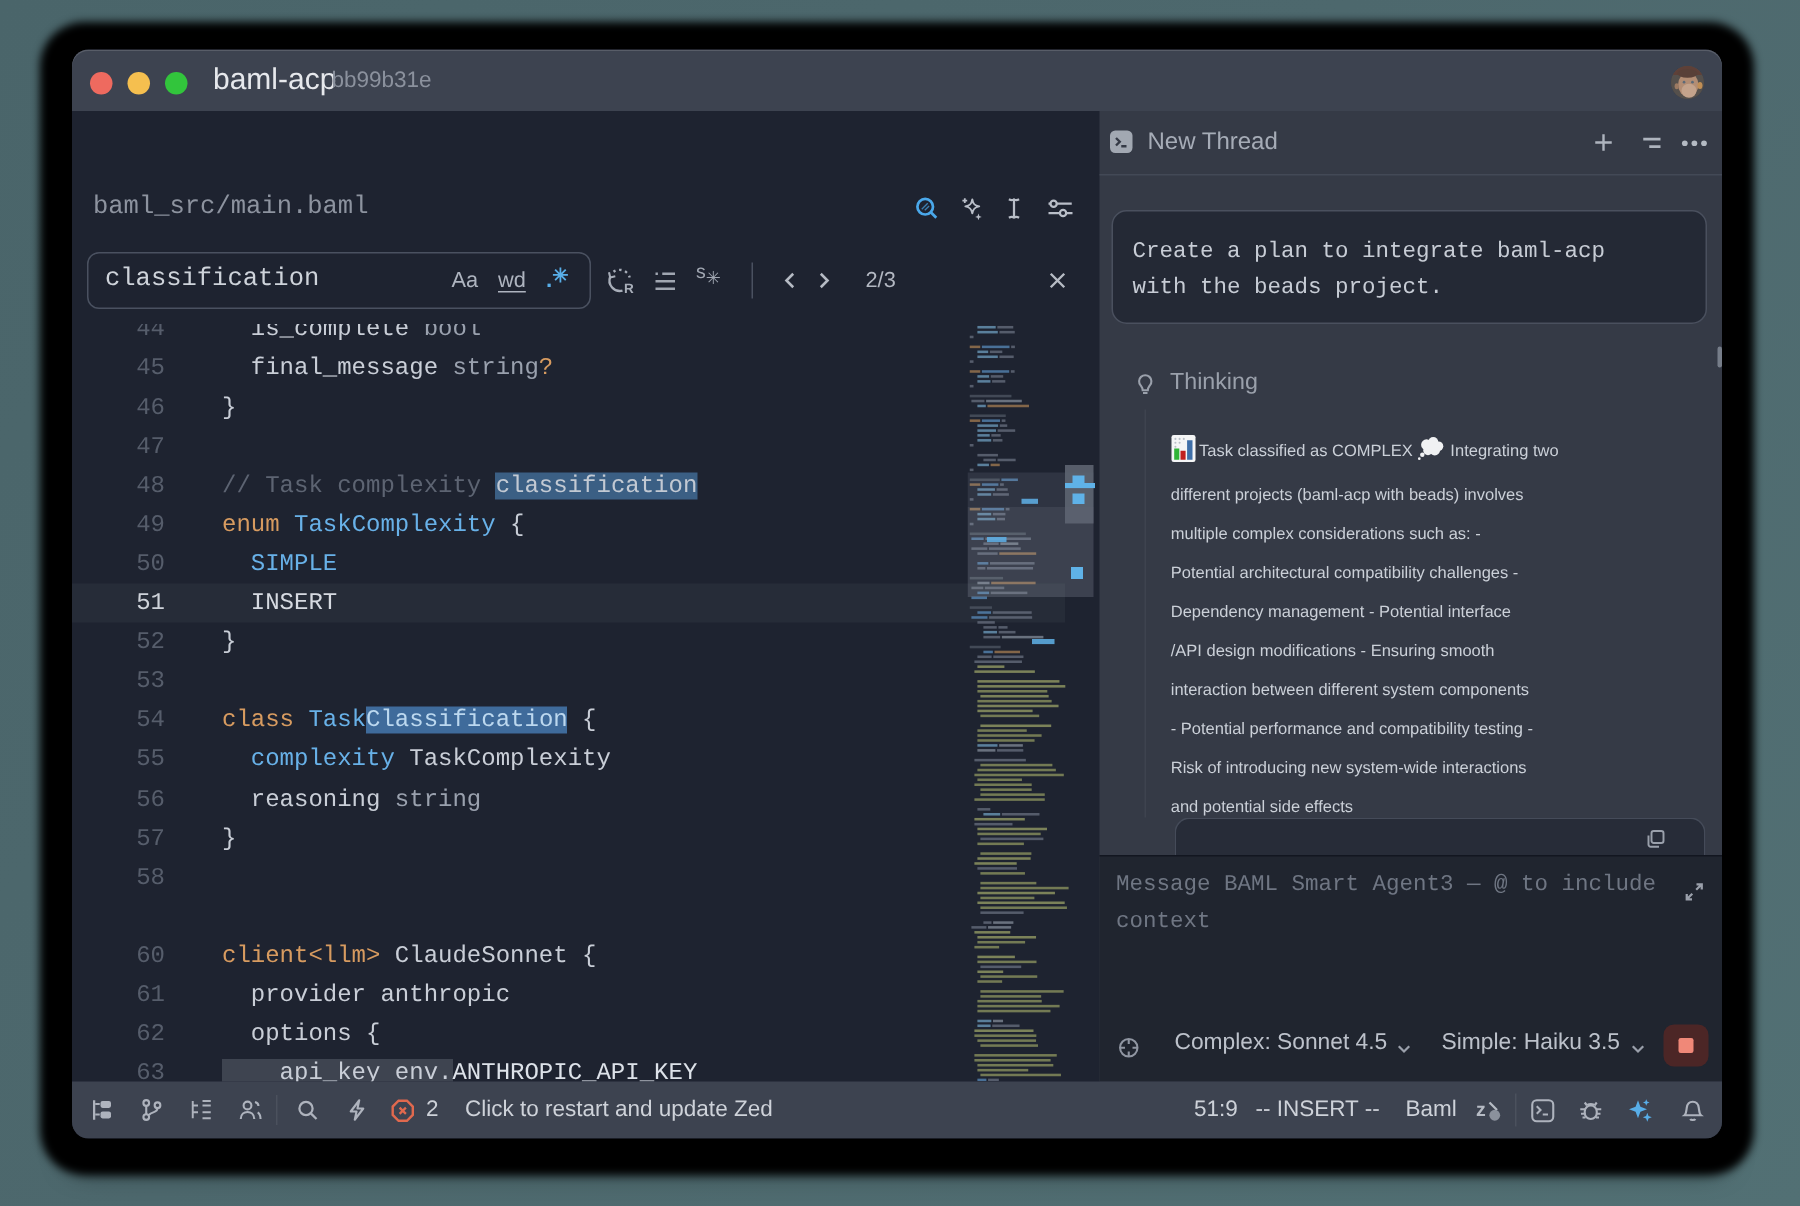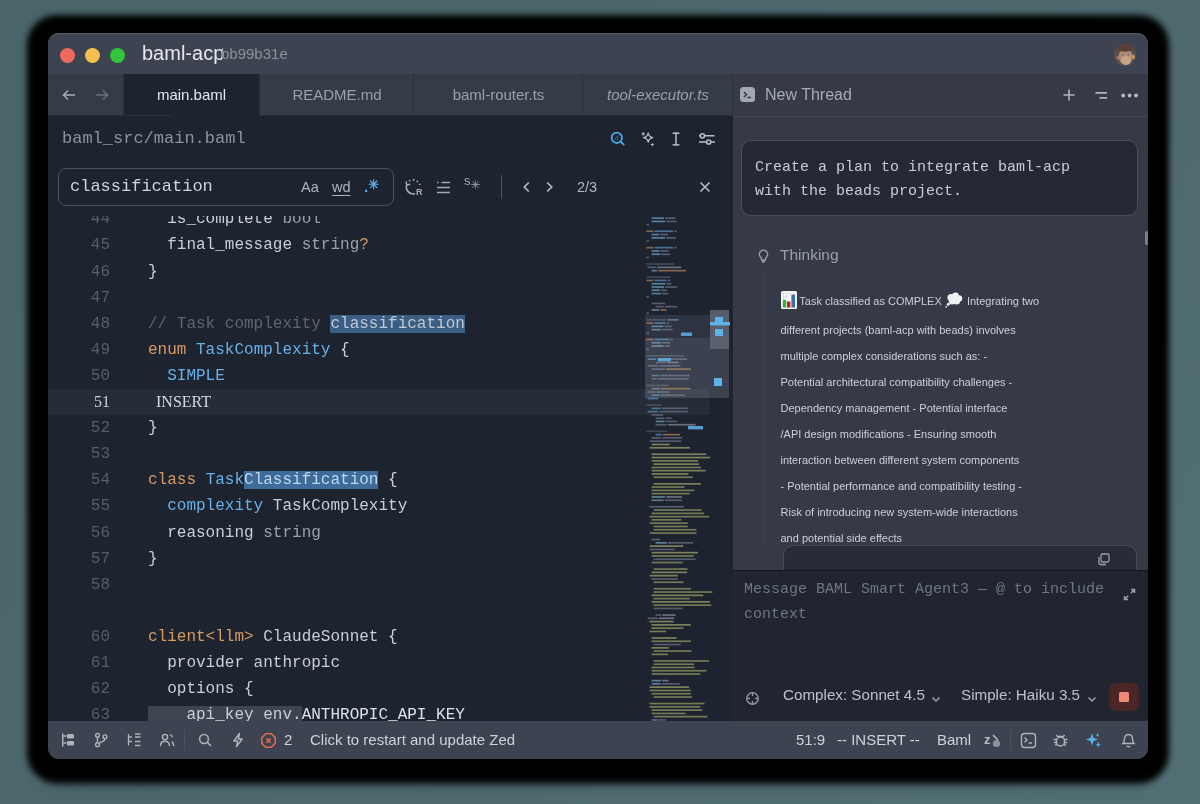--- a/index.html
+++ b/index.html
@@ -45,36 +45,20 @@
           <ellipse cx="11.5" cy="12.5" rx="6.8" ry="8" fill="#b28d74"></ellipse>
           <ellipse cx="12" cy="16.5" rx="5" ry="4.6" fill="#c4a38c"></ellipse>
           <circle cx="8.7" cy="10.8" r="0.9" fill="#5d6a78"></circle>
           <circle cx="14.3" cy="10.8" r="0.9" fill="#5d6a78"></circle>
           <ellipse cx="11" cy="5" rx="6.8" ry="2.8" fill="#584038"></ellipse>
           <ellipse cx="19.3" cy="13" rx="1.7" ry="2.4" fill="#c08e55"></ellipse>
           <ellipse cx="3.8" cy="13.5" rx="1.4" ry="2" fill="#9c7a62"></ellipse>
         </svg></div>
   </div>
 
-  <div id="tabbar">
-    <div class="abs" style="left:0; top:0; width:76px; height:42px; border-right:1px solid #2a2f3a;">
-      <svg class="abs" style="left:12px; top:12px;" width="18" height="18" viewBox="0 0 18 18" fill="none" stroke="#a7adb8" stroke-width="1.5">
-          <path d="M15 9 H3.5 M8 4.5 L3.5 9 L8 13.5"></path>
-        </svg>
-      <svg class="abs" style="left:45px; top:12px;" width="18" height="18" viewBox="0 0 18 18" fill="none" stroke="#6a7180" stroke-width="1.5">
-          <path d="M3 9 H14.5 M10 4.5 L14.5 9 L10 13.5"></path>
-        </svg>
-    </div>
-    <div class="tab" style="left:76px; width:136px; background:#1e2330; color:#e4e7ec; border-right:1px solid #2a2f3a;">main.baml</div>
-    <div class="tab" style="left:213px; width:153px;">README.md</div>
-    <div class="tab" style="left:367px; width:168px;">baml-router.ts</div>
-    <div class="tab" style="left:536px; width:149px; font-style:italic;">tool-executor.ts</div>
-    <div class="abs" style="left:0; top:41px; width:124px; height:1px; background:#2a2f3a;"></div>
-    <div class="abs" style="left:212px; top:41px; width:473px; height:1px; background:#2a2f3a;"></div>
-  </div>
 
   <div id="editor">
 
     <div class="abs mono" style="left:14px; top:83px; height:46px; line-height:46px; font-size:17px; color:#8d939f;">baml_src/main.baml</div>
     <div class="abs" style="left:560px; top:96px;"><svg width="20" height="20" viewBox="0 0 20 20" fill="none" stroke="#4aa8ea" stroke-width="1.8">
           <circle cx="8.8" cy="8.8" r="5.2"></circle>
           <line x1="12.7" y1="12.7" x2="16.2" y2="16.2"></line>
           <path d="M6.5 10.5 L10.5 6.5 M8.5 11.2 L11.4 8.3" stroke-width="0.9" opacity="0.7"></path>
         </svg></div>
     <div class="abs" style="left:590px; top:96px;"><svg width="20" height="20" viewBox="0 0 20 20" fill="none" stroke="#b9bec8" stroke-width="1.3" stroke-linejoin="round">
@@ -121,21 +105,21 @@
 
     <div id="code" class="abs" style="left:0; top:183px; width:685px; height:505px; overflow:hidden;">
       <div class="abs" style="left:0; top:173.2px; width:662px; height:26.1px; background:#262c38;"></div>
       <div class="crow" style="top:-9.7px;"><span class="ln">44</span><span class="ct">  is_complete <span class="dim">bool</span></span></div>
       <div class="crow" style="top:16.4px;"><span class="ln">45</span><span class="ct">  final_message <span class="dim">string</span><span class="kw">?</span></span></div>
       <div class="crow" style="top:42.5px;"><span class="ln">46</span><span class="ct">}</span></div>
       <div class="crow" style="top:68.6px;"><span class="ln">47</span></div>
       <div class="crow" style="top:94.7px;"><span class="ln">48</span><span class="ct"><span class="cm">// Task complexity <span style="background:#3b5f84; color:#c2c9d3;">classification</span></span></span></div>
       <div class="crow" style="top:120.8px;"><span class="ln">49</span><span class="ct"><span class="kw">enum</span> <span class="ty">TaskComplexity</span> {</span></div>
       <div class="crow" style="top:146.9px;"><span class="ln">50</span><span class="ct"><span class="ty">  SIMPLE</span></span></div>
-      <div class="crow" style="top:173px; color:#d6dae1;font-family:Liberation Serif, serif;"><span class="ln" style="color:#ced3da;">51</span><span class="ct">  INSERT</span></div>
+      <div class="crow" style="top:173px; color:#d6dae1;"><span class="ln" style="color:#ced3da;">51</span><span class="ct">  INSERT</span></div>
       <div class="crow" style="top:199.1px;"><span class="ln">52</span><span class="ct">}</span></div>
       <div class="crow" style="top:225.2px;"><span class="ln">53</span></div>
       <div class="crow" style="top:251.3px;padding-left:48px;"><span class="ln">54</span><span class="ct"><span class="kw">class</span> <span class="ty">Task<span style="background:#3f6b9b; color:#bcd8ef;">Classification</span></span> {</span></div>
       <div class="crow" style="top:277.4px;"><span class="ln">55</span><span class="ct"><span class="ty">  complexity</span> TaskComplexity</span></div>
       <div class="crow" style="top:303.5px;"><span class="ln">56</span><span class="ct">  reasoning <span class="dim">string</span></span></div>
       <div class="crow" style="top:329.6px;"><span class="ln">57</span><span class="ct">}</span></div>
       <div class="crow" style="top:355.7px;"><span class="ln">58</span></div>
       <div class="crow" style="top:407.9px;"><span class="ln">60</span><span class="ct"><span class="kw">client&lt;llm&gt;</span> ClaudeSonnet {</span></div>
       <div class="crow" style="top:434px;"><span class="ln">61</span><span class="ct">  provider anthropic</span></div>
       <div class="crow" style="top:460.1px;"><span class="ln">62</span><span class="ct">  options {</span></div>

